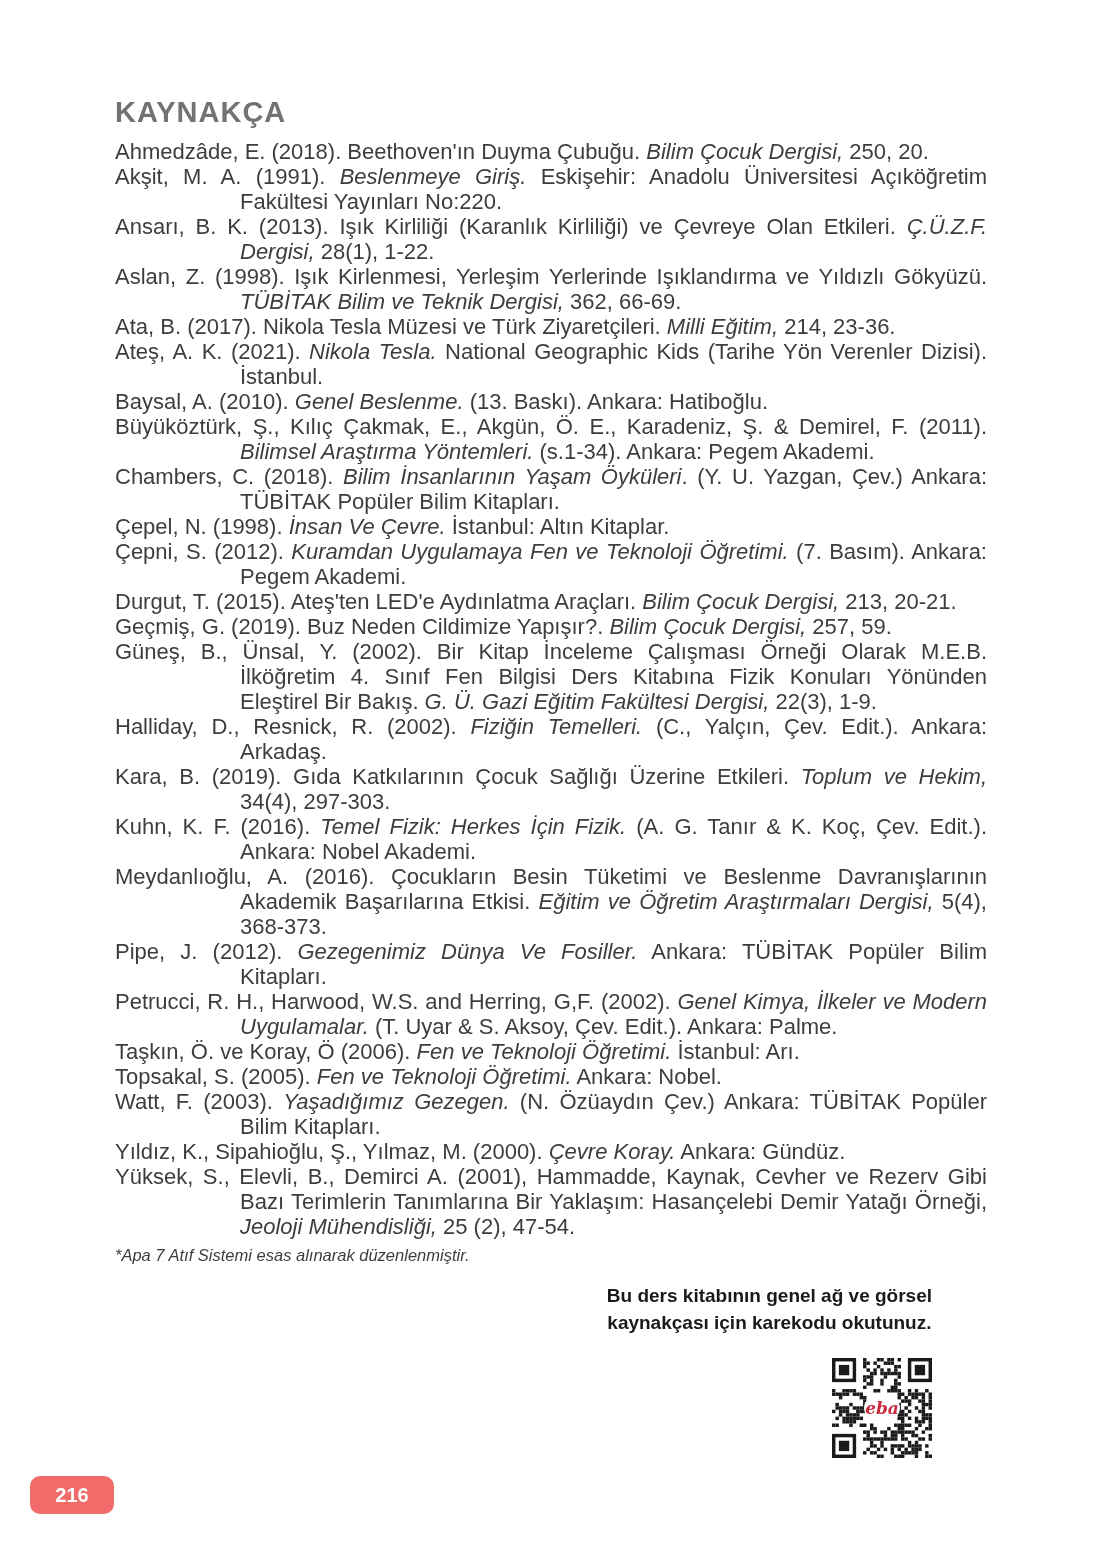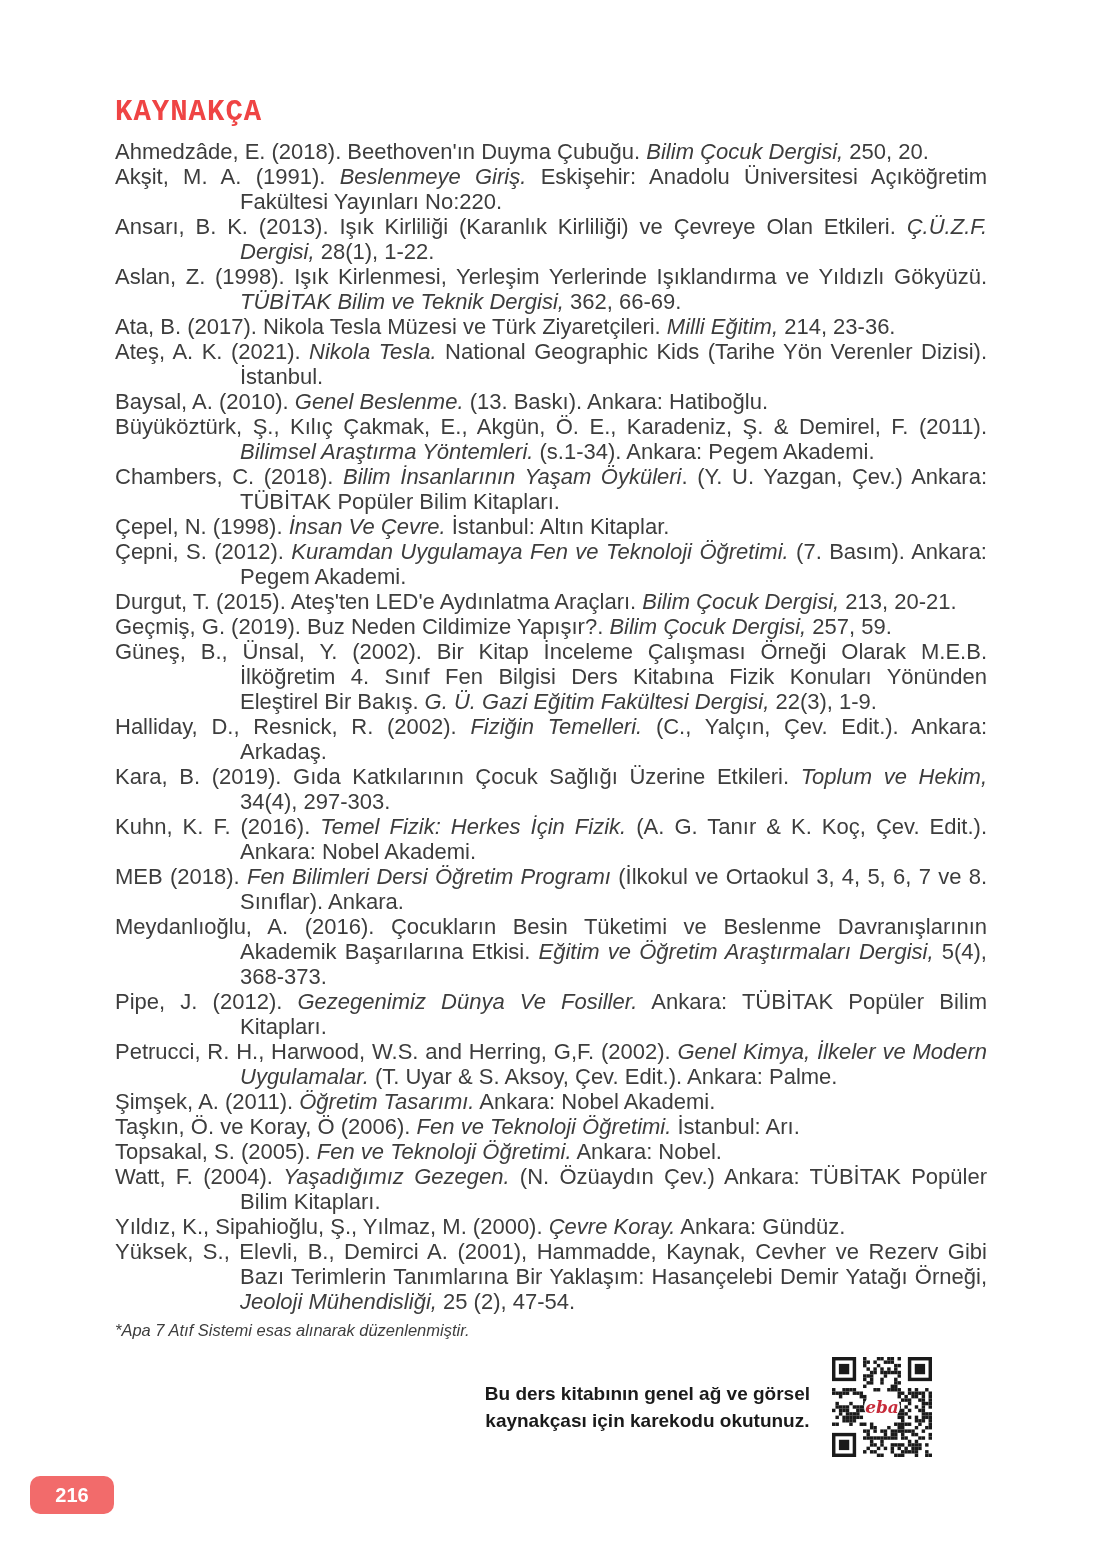--- a/index.html
+++ b/index.html
@@ -1,22 +1,22 @@
 <!DOCTYPE html>
 <html><head>
 <meta charset="utf-8">
 <style>
   html,body{margin:0;padding:0;background:#ffffff;}
   body{width:1106px;height:1560px;position:relative;font-family:"Liberation Sans",sans-serif;color:#3d3d3d;overflow:hidden;}
   .content{position:absolute;left:115px;top:96px;width:872px;}
-  h1.kaynakca{color:#ef4444;font-size:29px;font-weight:bold;letter-spacing:1px;margin:0 0 10px 0;font-family:Liberation Mono, monospace;}
+  h1.kaynakca{color:#737373;font-size:29px;font-weight:bold;letter-spacing:1px;margin:0 0 10px 0;}
   .refs p.ref{margin:0;font-size:22px;line-height:25px;text-align:justify;padding-left:125px;text-indent:-125px;}
   .refs p.ref span.it{font-style:italic;}
   p.footnote{margin:4px 0 0 0;font-size:16.5px;line-height:25px;font-style:italic;}
-  .qr-row{display:flex;justify-content:flex-end;align-items:center;gap:22px;margin-top:14px;padding-right:55px;}
+  .qr-row{display:flex;justify-content:flex-end;align-items:flex-end;gap:22px;margin-top:14px;padding-right:55px;flex-direction:column;}
   .qr-caption{font-weight:bold;font-size:19px;line-height:27px;text-align:center;color:#1a1a1a;}
   .qr-box{position:relative;width:100px;height:100px;flex:0 0 auto;}
   .qr-box svg{display:block;width:100px;height:100px;}
   .qr-logo{position:absolute;left:50%;top:50%;transform:translate(-50%,-50%);background:#ffffff;border-radius:50%;width:36px;height:28px;display:flex;align-items:center;justify-content:center;
     color:#c62b3a;font-family:"DejaVu Serif",serif;font-style:italic;font-weight:bold;font-size:17px;}
   .page-badge{position:absolute;left:30px;top:1476px;width:84px;height:38px;background:#f26b6b;border-radius:10px;display:flex;align-items:center;justify-content:center;
     color:#ffffff;font-weight:bold;font-size:20px;}
 </style>
 </head>
 <body>
@@ -35,28 +35,26 @@
       <p class="ref"><span>Büyüköztürk, Ş., Kılıç Çakmak, E., Akgün, Ö. E., Karadeniz, Ş. &amp; Demirel, F. (2011). </span><span class="it">Bilimsel Araştırma Yöntemleri.</span><span> (s.1-34). Ankara: Pegem Akademi.</span></p>
       <p class="ref"><span>Chambers, C. (2018). </span><span class="it">Bilim İnsanlarının Yaşam Öyküleri</span><span>. (Y. U. Yazgan, Çev.) Ankara: TÜBİTAK Popüler Bilim Kitapları.</span></p>
       <p class="ref"><span>Çepel, N. (1998). </span><span class="it">İnsan Ve Çevre.</span><span> İstanbul: Altın Kitaplar.</span></p>
       <p class="ref"><span>Çepni, S. (2012). </span><span class="it">Kuramdan Uygulamaya Fen ve Teknoloji Öğretimi.</span><span> (7. Basım). Ankara: Pegem Akademi.</span></p>
       <p class="ref"><span>Durgut, T. (2015). Ateş'ten LED'e Aydınlatma Araçları. </span><span class="it">Bilim Çocuk Dergisi,</span><span> 213, 20-21.</span></p>
       <p class="ref"><span>Geçmiş, G. (2019). Buz Neden Cildimize Yapışır?. </span><span class="it">Bilim Çocuk Dergisi,</span><span> 257, 59.</span></p>
       <p class="ref"><span>Güneş, B., Ünsal, Y. (2002). Bir Kitap İnceleme Çalışması Örneği Olarak M.E.B. İlköğretim 4. Sınıf Fen Bilgisi Ders Kitabına Fizik Konuları Yönünden Eleştirel Bir Bakış. </span><span class="it">G. Ü. Gazi Eğitim Fakültesi Dergisi,</span><span> 22(3), 1-9.</span></p>
       <p class="ref"><span>Halliday, D., Resnick, R. (2002). </span><span class="it">Fiziğin Temelleri.</span><span> (C., Yalçın, Çev. Edit.). Ankara: Arkadaş.</span></p>
       <p class="ref"><span>Kara, B. (2019). Gıda Katkılarının Çocuk Sağlığı Üzerine Etkileri. </span><span class="it">Toplum ve Hekim,</span><span> 34(4), 297-303.</span></p>
       <p class="ref"><span>Kuhn, K. F. (2016). </span><span class="it">Temel Fizik: Herkes İçin Fizik.</span><span> (A. G. Tanır &amp; K. Koç, Çev. Edit.). Ankara: Nobel Akademi.</span></p>
-      <p class="ref"><span>MEB (2018). </span><span class="it">Fen Bilimleri Dersi Öğretim Programı</span><span> (İlkokul ve Ortaokul 3, 4, 5, 6, 7 ve 8. Sınıflar). Ankara.</span></p>
       <p class="ref"><span>Meydanlıoğlu, A. (2016). Çocukların Besin Tüketimi ve Beslenme Davranışlarının Akademik Başarılarına Etkisi. </span><span class="it">Eğitim ve Öğretim Araştırmaları Dergisi,</span><span> 5(4), 368-373.</span></p>
       <p class="ref"><span>Pipe, J. (2012). </span><span class="it">Gezegenimiz Dünya Ve Fosiller.</span><span> Ankara: TÜBİTAK Popüler Bilim Kitapları.</span></p>
       <p class="ref"><span>Petrucci, R. H., Harwood, W.S. and Herring, G,F. (2002). </span><span class="it">Genel Kimya, İlkeler ve Modern Uygulamalar.</span><span> (T. Uyar &amp; S. Aksoy, Çev. Edit.). Ankara: Palme.</span></p>
-      <p class="ref"><span>Şimşek, A. (2011). </span><span class="it">Öğretim Tasarımı.</span><span> Ankara: Nobel Akademi.</span></p>
       <p class="ref"><span>Taşkın, Ö. ve Koray, Ö (2006). </span><span class="it">Fen ve Teknoloji Öğretimi.</span><span> İstanbul: Arı.</span></p>
       <p class="ref"><span>Topsakal, S. (2005). </span><span class="it">Fen ve Teknoloji Öğretimi.</span><span> Ankara: Nobel.</span></p>
-      <p class="ref"><span>Watt, F. (2004). </span><span class="it">Yaşadığımız Gezegen.</span><span> (N. Özüaydın Çev.) Ankara: TÜBİTAK Popüler Bilim Kitapları.</span></p>
+      <p class="ref"><span>Watt, F. (2003). </span><span class="it">Yaşadığımız Gezegen.</span><span> (N. Özüaydın Çev.) Ankara: TÜBİTAK Popüler Bilim Kitapları.</span></p>
       <p class="ref"><span>Yıldız, K., Sipahioğlu, Ş., Yılmaz, M. (2000). </span><span class="it">Çevre Koray.</span><span> Ankara: Gündüz.</span></p>
       <p class="ref"><span>Yüksek, S., Elevli, B., Demirci A. (2001), Hammadde, Kaynak, Cevher ve Rezerv Gibi Bazı Terimlerin Tanımlarına Bir Yaklaşım: Hasançelebi Demir Yatağı Örneği, </span><span class="it">Jeoloji Mühendisliği,</span><span> 25 (2), 47-54.</span></p>
     </div>
 
   <p class="footnote">*Apa 7 Atıf Sistemi esas alınarak düzenlenmiştir.</p>
 
   <div class="qr-row">
     <div class="qr-caption">
       <span>Bu ders kitabının genel ağ ve görsel</span><br>
       <span>kaynakçası için karekodu okutunuz.</span>

